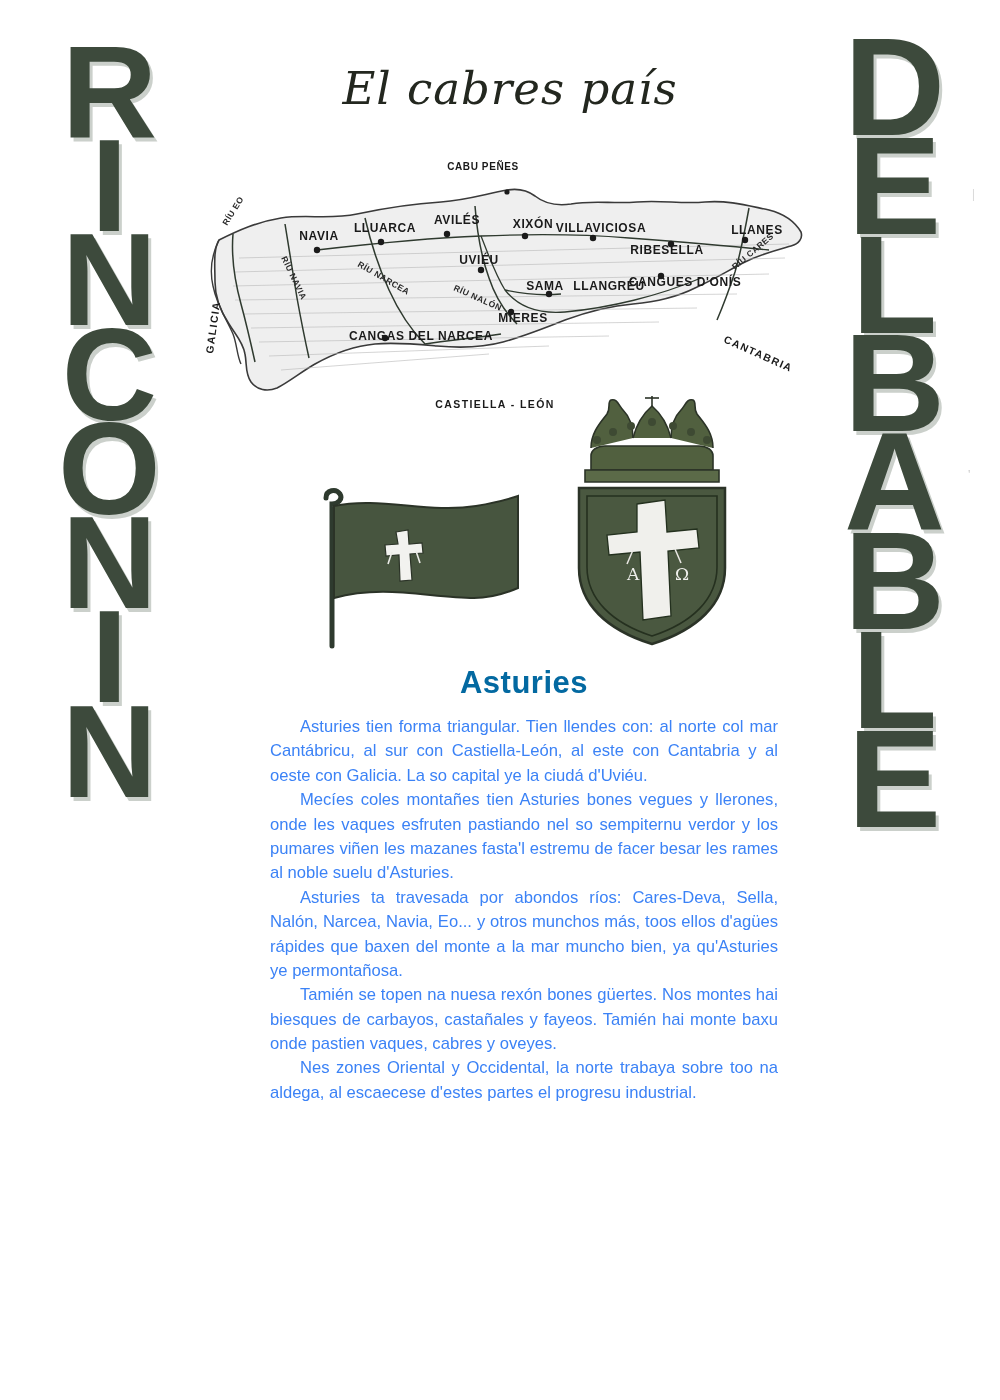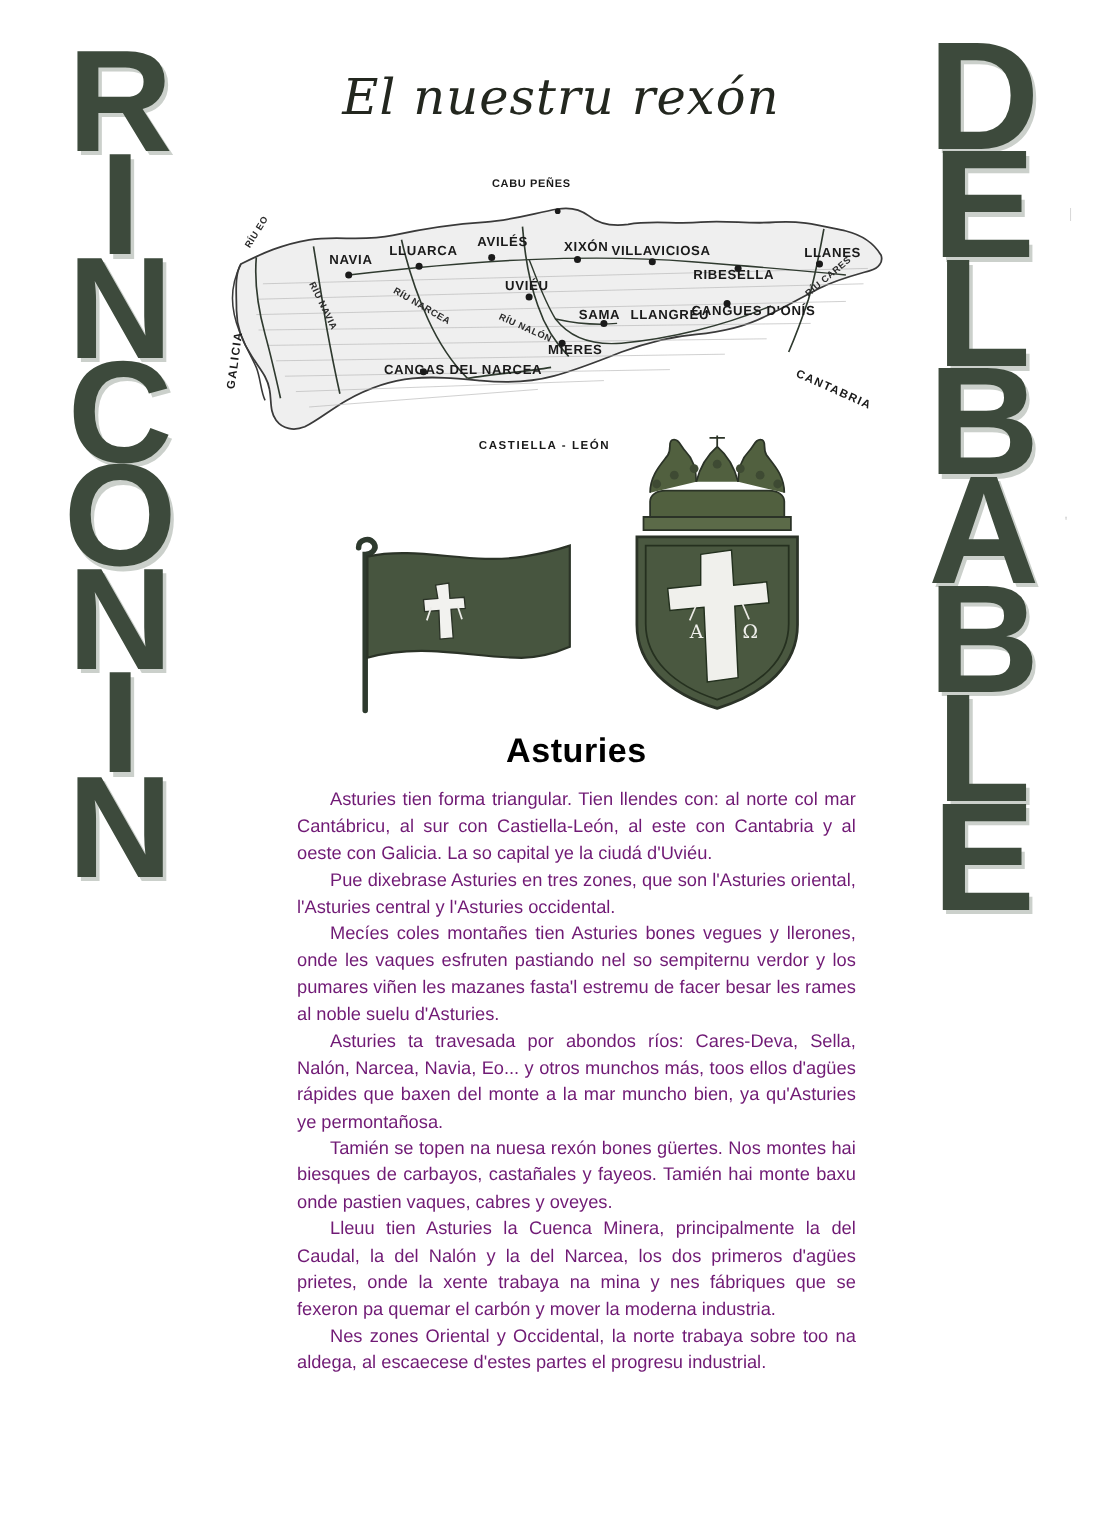--- a/index.html
+++ b/index.html
@@ -115,31 +115,31 @@
     position: absolute;
     left: 270px;
     top: 665px;
     width: 508px;
   }
   #article-heading {
     text-align: center;
     font-family: "Liberation Sans", sans-serif;
     font-weight: bold;
     font-size: 31px;
-    color: #000000;
+    color: #0369a1;
     margin: 0 0 14px 0;
     letter-spacing: 0.5px;
   }
   #article p {
     margin: 0;
     text-indent: 30px;
     text-align: justify;
     font-size: 16.6px;
     line-height: 1.47;
-    color: #701a75;
+    color: #3b82f6;
     font-family: "Liberation Sans", sans-serif;
   }
 
   
   .scan-mark {
     position: absolute;
     color: #c9c9c9;
     font-size: 13px;
     font-family: "Liberation Serif", serif;
   }
@@ -162,21 +162,21 @@
   <span class="ltr">D</span>
   <span class="ltr">E</span>
   <span class="ltr">L</span>
   <span class="ltr">B</span>
   <span class="ltr">A</span>
   <span class="ltr">B</span>
   <span class="ltr">L</span>
   <span class="ltr">E</span>
 </div>
 
-<div id="doc-title">El nuestru rexón</div>
+<div id="doc-title">El cabres país</div>
 
 <div id="map-figure">
   <svg width="625" height="280" viewBox="0 0 625 280" xmlns="http://www.w3.org/2000/svg">
 
     <path d="M30,92 C50,82 68,74 92,70 C118,66 140,72 168,66 C196,60 220,56 252,54
              C278,52 296,46 318,42 C330,40 338,42 346,48 C356,56 368,58 382,56
              C404,52 424,56 448,54 C472,52 492,56 516,54 C540,52 560,58 580,62
              C596,66 606,74 612,84 C614,90 610,96 602,98 C588,102 572,106 556,114
              C540,122 524,132 506,140 C486,150 466,154 444,156 C420,158 398,164 376,172
              C356,180 336,188 314,194 C292,200 270,200 248,198 C226,196 206,194 186,196
@@ -311,22 +311,20 @@
     <g stroke="#eceae6" stroke-width="1.5" fill="none">
       <path d="M88,158 L82,172"></path>
         <path d="M130,157 L136,171"></path>
     </g>
   </svg>
 </div>
 
 <div id="article">
   <h2 id="article-heading">Asturies</h2>
   <p>Asturies tien forma triangular. Tien llendes con: al norte col mar Cantábricu, al sur con Castiella-León, al este con Cantabria y al oeste con Galicia. La so capital ye la ciudá d'Uviéu.</p>
-  <p>Pue dixebrase Asturies en tres zones, que son l'Asturies oriental, l'Asturies central y l'Asturies occidental.</p>
   <p>Mecíes coles montañes tien Asturies bones vegues y llerones, onde les vaques esfruten pastiando nel so sempiternu verdor y los pumares viñen les mazanes fasta'l estremu de facer besar les rames al noble suelu d'Asturies.</p>
   <p>Asturies ta travesada por abondos ríos: Cares-Deva, Sella, Nalón, Narcea, Navia, Eo... y otros munchos más, toos ellos d'agües rápides que baxen del monte a la mar muncho bien, ya qu'Asturies ye permontañosa.</p>
   <p>Tamién se topen na nuesa rexón bones güertes. Nos montes hai biesques de carbayos, castañales y fayeos. Tamién hai monte baxu onde pastien vaques, cabres y oveyes.</p>
-  <p>Lleuu tien Asturies la Cuenca Minera, principalmente la del Caudal, la del Nalón y la del Narcea, los dos primeros d'agües prietes, onde la xente trabaya na mina y nes fábriques que se fexeron pa quemar el carbón y mover la moderna industria.</p>
   <p>Nes zones Oriental y Occidental, la norte trabaya sobre too na aldega, al escaecese d'estes partes el progresu industrial.</p>
 </div>
 
 <span class="scan-mark" style="left:972px; top:186px;">|</span>
 <span class="scan-mark" style="left:968px; top:466px;">'</span>
 
 </body></html>

